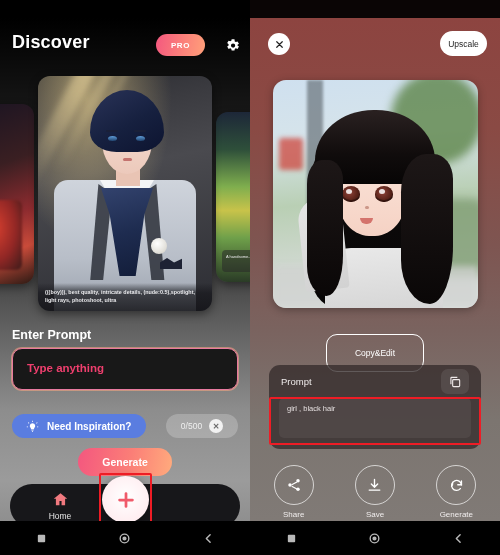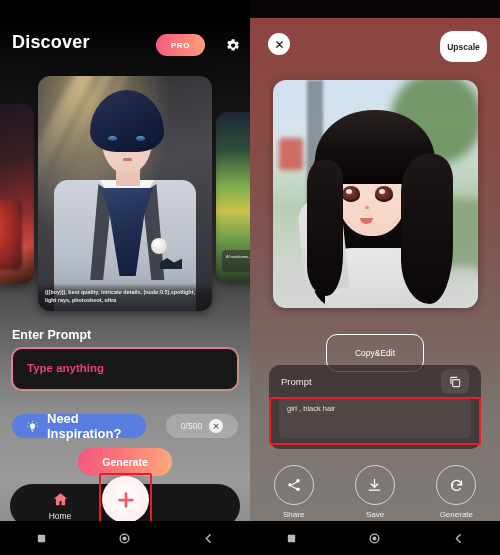--- a/index.html
+++ b/index.html
@@ -137,21 +137,21 @@
     box-shadow:0 0 0 1px rgba(255,170,130,.55);
   }
   .prompt-ph{
     position:absolute; left:14px; top:13px; font-size:11.5px;
     font-weight:bold; color:#ef3f6e;
   }
   .insp-btn{
     position:absolute; left:12px; top:396px; width:134px; height:24px;
     border-radius:12px; background:#5a7de0;
     display:flex; align-items:center; color:#fff;
-    font-size:13px; font-weight:bold;
+    font-size:10px; font-weight:bold;
   }
   .insp-icon{ margin-left:14px; margin-right:8px; display:flex; }
   .counter-pill{
     position:absolute; left:166px; top:396px; width:72px; height:24px;
     border-radius:12px; background:rgba(255,255,255,.22);
     display:flex; align-items:center; justify-content:center; gap:7px;
   }
   .counter-txt{ font-size:8.5px; color:#efefef; }
   .counter-x{
     width:14px; height:14px; border-radius:50%; background:#f2f2f2;
@@ -203,23 +203,23 @@
     background:linear-gradient(180deg,#8d4440 0%, #8a4a44 22%, #7e5551 45%,
       #7a635f 62%, #7c7570 80%, #807a76 100%);
     overflow:hidden;
   }
   .close-btn{
     position:absolute; left:18px; top:15px; width:22px; height:22px;
     border-radius:50%; background:#fff;
     display:flex; align-items:center; justify-content:center;
   }
   .upscale-btn{
-    position:absolute; left:190px; top:13px; width:47px; height:31px;
+    position:absolute; left:190px; top:13px; width:47px; height:25px;
     border-radius:13px; background:#fff; color:#262626;
-    font-size:8.5px; display:flex; align-items:center; justify-content:center;font-weight:bold;
+    font-size:8.5px; display:flex; align-items:center; justify-content:center;
   }
   .result-img{
     position:absolute; left:23px; top:62px; width:205px; height:228px;
     border-radius:13px; overflow:hidden;
     background:linear-gradient(175deg,#cfe0ef 0%, #d6e4ea 26%, #b9cfb4 52%, #cfd8cf 76%, #dfe3e2 100%);
     box-shadow:0 2px 9px rgba(0,0,0,.3);
   }
   .bg-pole{ position:absolute; left:34px; top:0; width:16px; height:175px;
     background:rgba(95,105,112,.65); filter:blur(1.4px); }
   .bg-red{ position:absolute; left:6px; top:58px; width:24px; height:32px;

